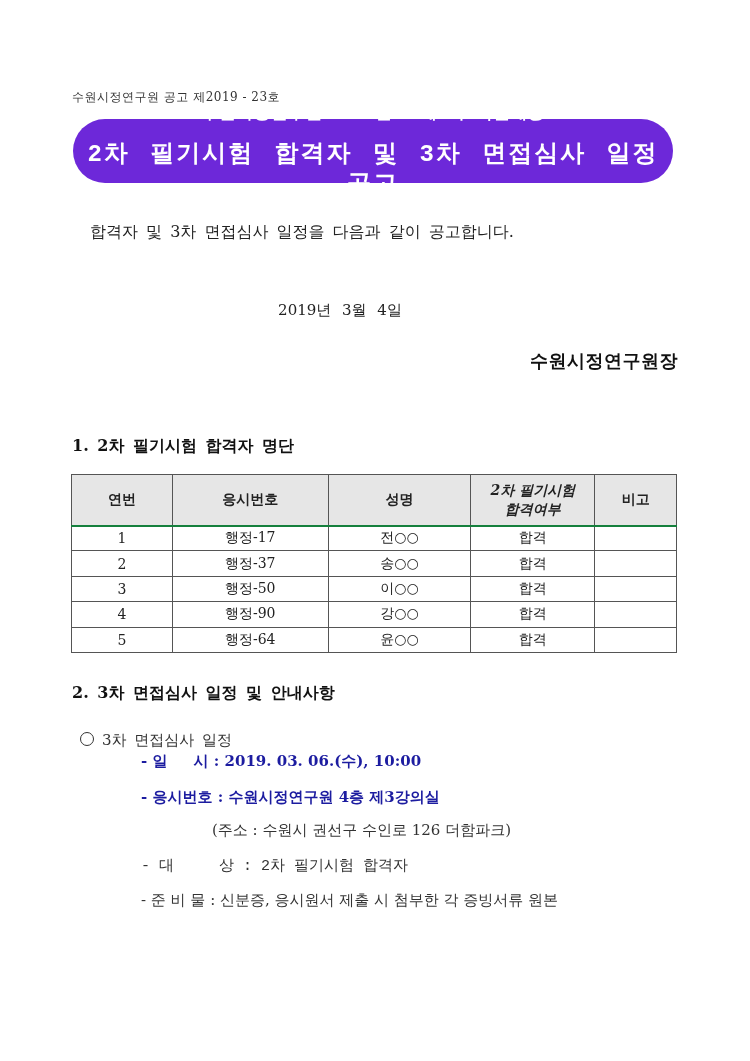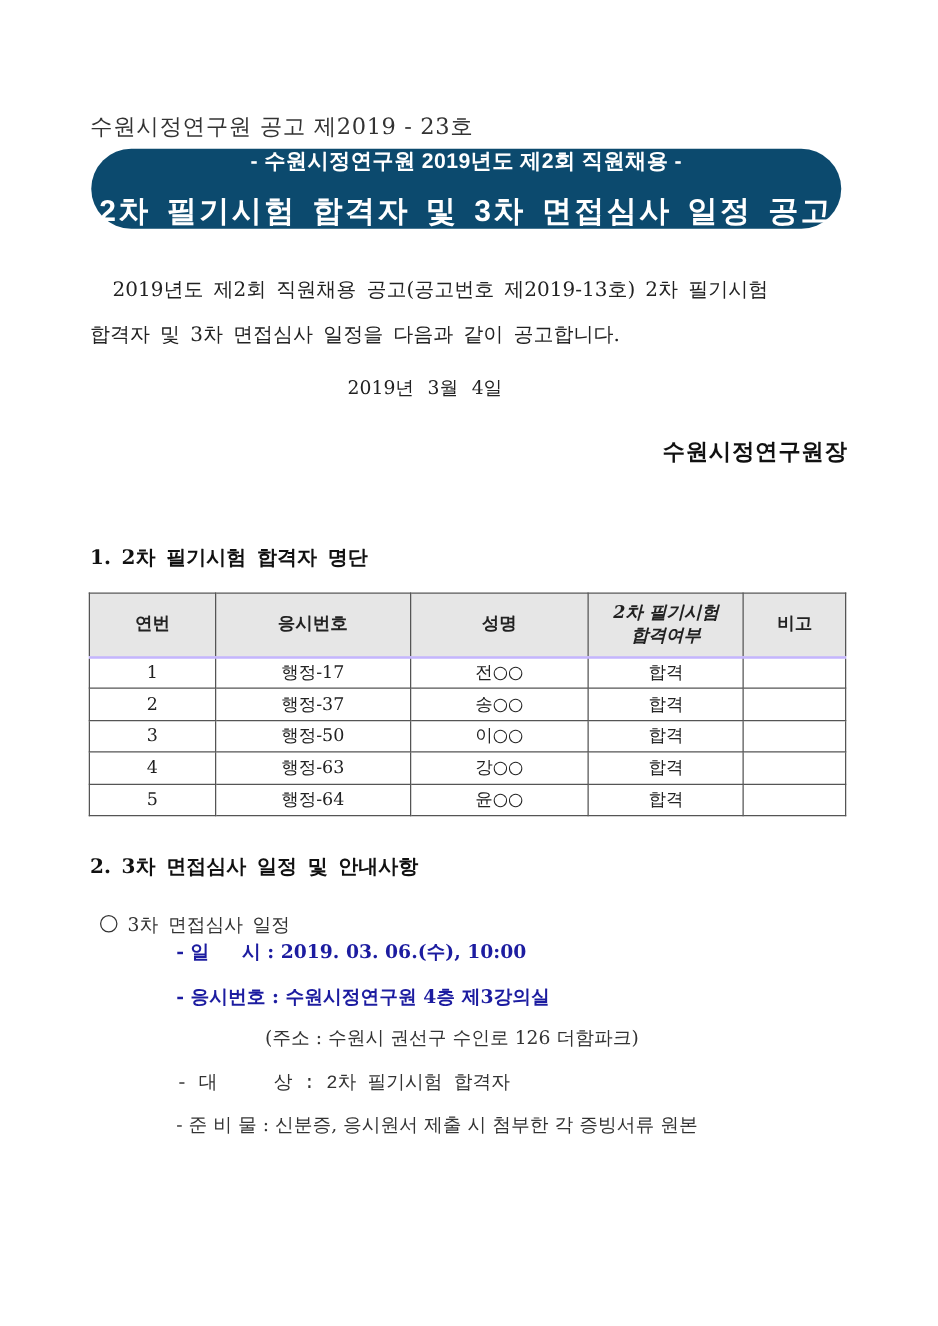--- a/index.html
+++ b/index.html
@@ -10,32 +10,32 @@
     }
     body {
       position: relative;
       font-family: "DejaVu Serif", "Liberation Serif", serif;
       color: #222222;
     }
     .abs { position: absolute; }
 
     .doc-number {
       left: 72px; top: 89px;
-      font-size: 18px;
+      font-size: 12px;
       color: #333;
       letter-spacing: 0.5px;
     }
 
     .banner {
       left: 73px; top: 119px;
       width: 600px; height: 64px;
-      background: #0c4a6e;
+      background: #6d28d9;
       border-radius: 32px;
       color: #fff;
-      font-family: Liberation Sans, sans-serif;
+      font-family: Liberation Mono, monospace;
       text-align: center;
       display: flex; flex-direction: column; justify-content: center; align-items: center; gap: 15px;
     }
     .banner .sub {
       font-size: 17px;
       font-weight: bold;
       line-height: 22px;
       letter-spacing: 0.3px;
     }
     .banner .main {
@@ -96,21 +96,21 @@
       vertical-align: middle;
     }
     table.passers th {
       background: #e6e6e6;
       font-weight: bold;
       height: 51px;
       line-height: 19px;
       font-size: 14px;
     }
     table.passers td { height: 25.4px; }
-    table.passers thead tr { border-bottom: 2px solid #c4b5fd; }
+    table.passers thead tr { border-bottom: 2px solid #15803d; }
     .col1 { width: 99px; }
     .col2 { width: 153px; }
     .col3 { width: 140px; }
     .col4 { width: 122px; font-style: italic; }
     .col5 { width: 80px; }
 
     .bullet-line {
       left: 80px; top: 695px;
       font-size: 15px;
       color: #333;
@@ -144,21 +144,20 @@
 <body>
 
 <div class="abs doc-number">수원시정연구원 공고 제2019 - 23호</div>
 
 <div class="abs banner">
   <div class="sub">- 수원시정연구원 2019년도 제2회 직원채용 -</div>
   <div class="main">2차 필기시험 합격자 및 3차 면접심사 일정 공고</div>
 </div>
 
 <div class="abs intro">
-  <p>2019년도 제2회 직원채용 공고(공고번호 제2019-13호) 2차 필기시험</p>
   <p>합격자 및 3차 면접심사 일정을 다음과 같이 공고합니다.</p>
 </div>
 
 <div class="abs date">2019년 3월 4일</div>
 
 <div class="abs signature">수원시정연구원장</div>
 
 <div class="abs section-title sec1">1. 2차 필기시험 합격자 명단</div>
 
 <table class="passers">
@@ -191,21 +190,21 @@
     </tr>
     <tr>
       <td>3</td>
       <td>행정-50</td>
       <td>이○○</td>
       <td>합격</td>
       <td></td>
     </tr>
     <tr>
       <td>4</td>
-      <td>행정-63</td>
+      <td>행정-90</td>
       <td>강○○</td>
       <td>합격</td>
       <td></td>
     </tr>
     <tr>
       <td>5</td>
       <td>행정-64</td>
       <td>윤○○</td>
       <td>합격</td>
       <td></td>

